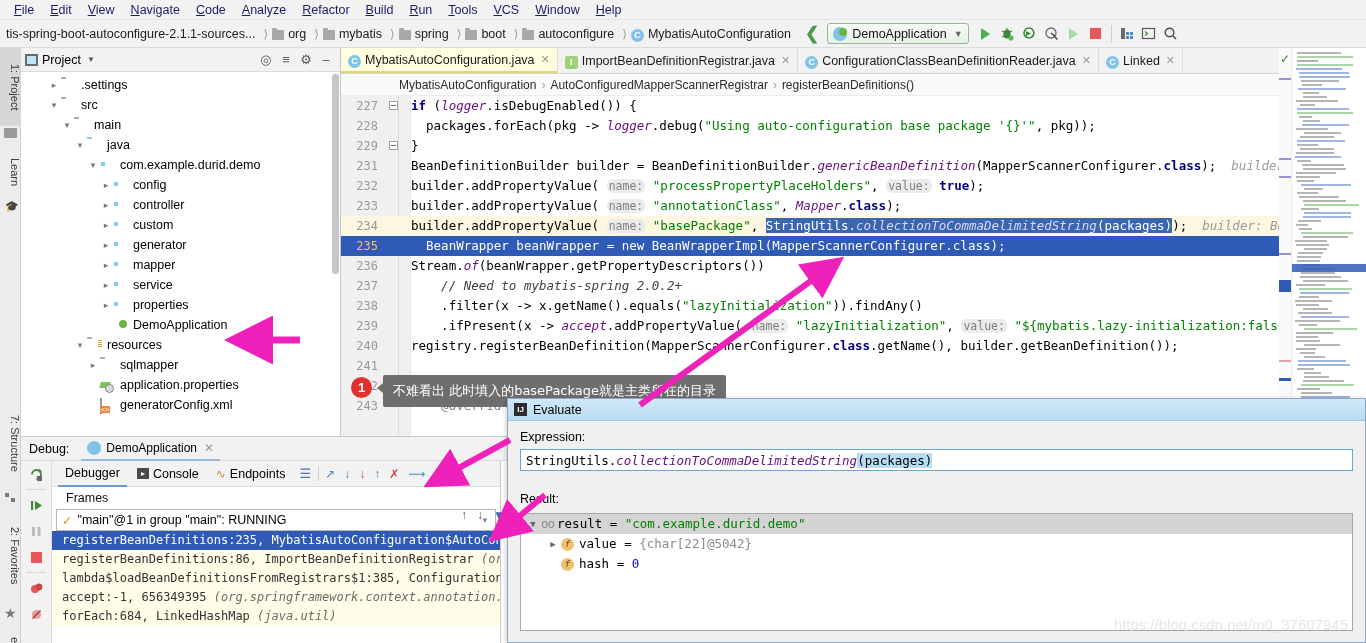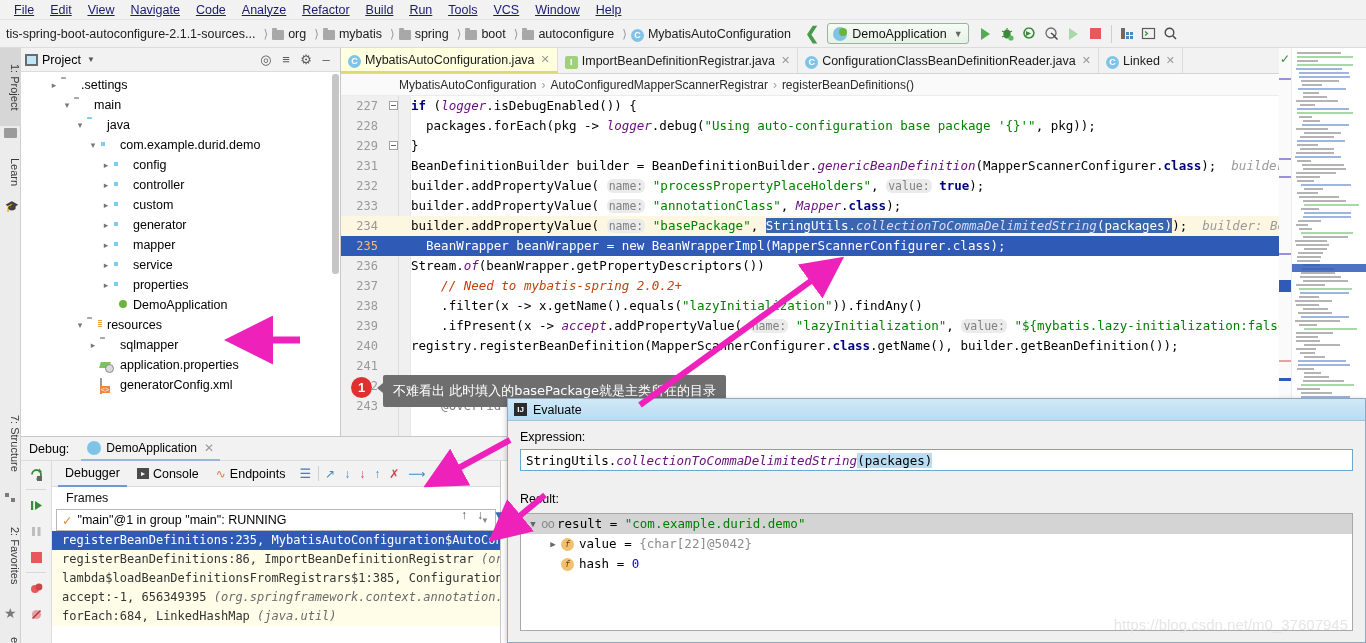--- a/index.html
+++ b/index.html
@@ -15,21 +15,21 @@
   .app { position: relative; width: 1366px; height: 643px; }
 
   
   .menubar {
     position: absolute; left: 0; top: 0; width: 1366px; height: 20px;
     background: #f2f2f2; display: flex; align-items: center;
     padding-left: 6px; border-bottom: 1px solid #e4e4e4;
   }
   .menubar .mi {
     padding: 1px 8px; font-size: 12.5px; color: #1a1a6e;
-    font-family: "Liberation Sans", sans-serif; cursor: default; text-decoration: underline;
+    font-family: "Liberation Sans", sans-serif; cursor: default;
   }
   .menubar .mi u { text-decoration: underline; }
 
   
   .navbar {
     position: absolute; left: 0; top: 20px; width: 1366px; height: 28px;
     background: #f2f2f2; display: flex; align-items: center;
     border-bottom: 1px solid #dcdcdc;
   }
   .crumbs { display: flex; align-items: center; font-size: 12.5px; color: #202020; }
@@ -166,21 +166,21 @@
   .cline.hl-blue .gut { color: #fdba74; }
   .ctext { position: absolute; left: 70px; top: 0; }
   .cline.hl-blue .ctext { color: #fff; }
 
   .gutterbg { position: absolute; left: 0; top: 0; width: 70px; height: 340px; background: #f0f0f0; border-right: 1px solid #e8e8e8; pointer-events: none; }
   .gutsep { position: absolute; left: 57px; top: 0; width: 1px; height: 340px; background: #dcdcdc; }
 
   
   .kw { color: #000080; font-weight: bold; }
   .str { color: #008000; }
-  .cmt { color: #c2410c; font-style: italic; }
+  .cmt { color: #404040; font-style: italic; }
   .fld { color: #660e7a; font-style: italic; }
   .hint { background: #ebebeb; color: #808080; font-size: 11.5px; padding: 0 2px; border-radius: 6px; }
   .hintg { color: #9a9a9a; font-style: italic; }
   .selhl { background: #3a66b0; color: #fff; }
   .cline.hl-yellow .selhl .fld { color: #d8d8ff; }
 
   
   .fold { position: absolute; left: 48px; width: 9px; height: 9px; border: 1px solid #a0a0a0; background: #fff; top: 5px; }
   .fold::after { content: ""; position: absolute; left: 1px; top: 3px; width: 5px; height: 1px; background: #666; }
 
@@ -450,20 +450,26 @@
       <span class="hicon">≡</span>
       <span class="hicon">⚙</span>
       <span class="hicon">–</span>
     </div>
     <div class="tree" id="tree">
         <div class="trow">
           <span style="width:26px;flex:0 0 auto;"></span>
           <span class="tarrow closed"></span>
           <span class="ticon"><span class="ic-folder"></span></span>
           <span class="tlabel">.settings</span>
+        </div>
+        <div class="trow">
+          <span style="width:26px;flex:0 0 auto;"></span>
+          <span class="tarrow open"></span>
+          <span class="ticon"><span class="ic-folder"></span></span>
+          <span class="tlabel">src</span>
         </div>
         <div class="trow">
           <span style="width:39px;flex:0 0 auto;"></span>
           <span class="tarrow open"></span>
           <span class="ticon"><span class="ic-folder"></span></span>
           <span class="tlabel">main</span>
         </div>
         <div class="trow">
           <span style="width:52px;flex:0 0 auto;"></span>
           <span class="tarrow open"></span>

